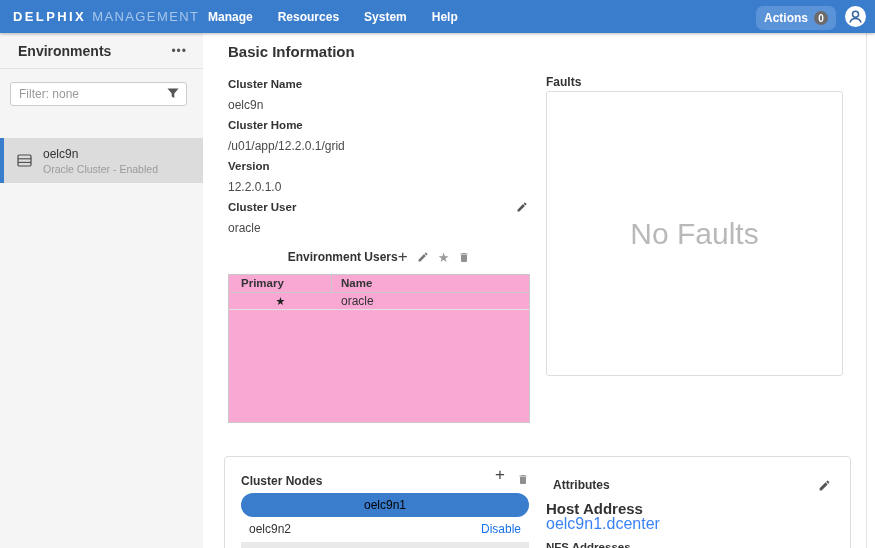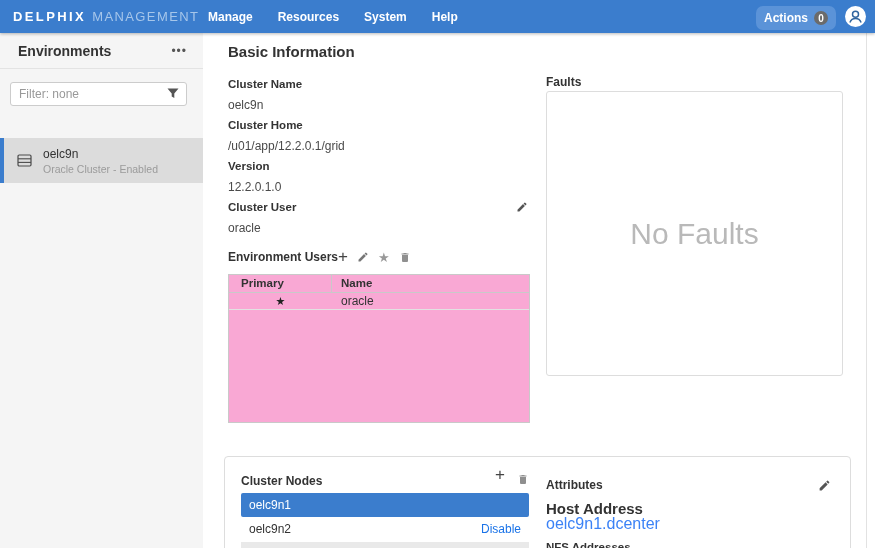--- a/index.html
+++ b/index.html
@@ -41,21 +41,21 @@
   .main { position:absolute; left:203px; top:33px; width:672px; height:515px; background:#fff; }
   .gutter { position:absolute; left:663px; top:0; width:1px; height:515px; background:#e2e2e2; }
   .page-title { position:absolute; left:25px; top:10px; font-size:15px; font-weight:bold; color:#333; }
 
   .fields { position:absolute; left:25px; top:41px; width:302px; }
   .f-label { font-size:11.5px; font-weight:bold; color:#333; height:20.5px; line-height:21px; position:relative; }
   .f-value { font-size:12px; color:#4a4a4a; height:20.5px; line-height:20px; }
   .edit-pencil { position:absolute; right:2px; top:4px; cursor:pointer; }
 
   .eu-head { position:absolute; left:25px; top:217px; width:302px; display:flex;
-             justify-content:flex-start; align-items:center; }
+             justify-content:center; align-items:center; }
   .eu-title { font-size:12px; font-weight:bold; color:#333; }
   .eu-icons { display:flex; align-items:center; gap:9px; }
   .icon-plus { font-size:17px; color:#444; line-height:14px; cursor:pointer; }
   .icon-star { font-size:13px; color:#999; line-height:13px; cursor:pointer; }
   .svg-btn { cursor:pointer; display:block; }
 
   .eu-table { position:absolute; left:25px; top:241px; width:302px; height:149px; border:1px solid #c9c9c9; background:#f9a8d4; }
   .eu-thead { display:flex; height:18px; border-bottom:1px solid #c9c9c9; }
   .th-primary { width:103px; border-right:1px solid #c9c9c9; font-size:11.5px; font-weight:bold; color:#333;
                 line-height:17px; padding-left:12px; }
@@ -71,24 +71,24 @@
 
   
   .card { position:absolute; left:21px; top:423px; width:627px; height:135px; background:#fff;
           border:1px solid #ddd; border-radius:4px; }
   .cn-title { position:absolute; left:16px; top:17px; font-size:12px; font-weight:bold; color:#333; }
   .cn-plus { position:absolute; left:270px; top:11px; font-size:17px; color:#444; line-height:14px; cursor:pointer; }
   .cn-trash { position:absolute; left:292px; top:16px; cursor:pointer; }
   .node-list { position:absolute; left:16px; top:36px; width:288px; }
   .node-row { height:24px; display:flex; align-items:center; justify-content:space-between;
               padding:0 8px; font-size:12px; color:#333; cursor:pointer; }
-  .node-row.selected { background:#3b7dcd; color:#ffffff; border-radius:2px; }
+  .node-row.selected { background:#3b7dcd; color:#000000; border-radius:12px;justify-content:center; }
   .disable-link { color:#1a73e8; cursor:pointer; }
   .strip { height:11px; background:#e9e9e9; margin-top:1px; cursor:pointer; }
-  .attrs-title { position:absolute; left:321px; top:21px; font-size:12px; font-weight:bold; color:#333; }
+  .attrs-title { position:absolute; left:328px; top:21px; font-size:12px; font-weight:bold; color:#333; }
   .attr-pencil { position:absolute; right:19px; top:22px; cursor:pointer; }
   .attr-label-1 { position:absolute; left:321px; top:43px; font-size:15px; font-weight:bold; color:#333; }
   .attr-value-1 { position:absolute; left:321px; top:58px; font-size:16px; color:#3b82f6; }
   .attr-label-2 { position:absolute; left:321px; top:84px; font-size:11.5px; font-weight:bold; color:#333; }
 </style>
 </head>
 <body>
 
 <div class="app">
 

